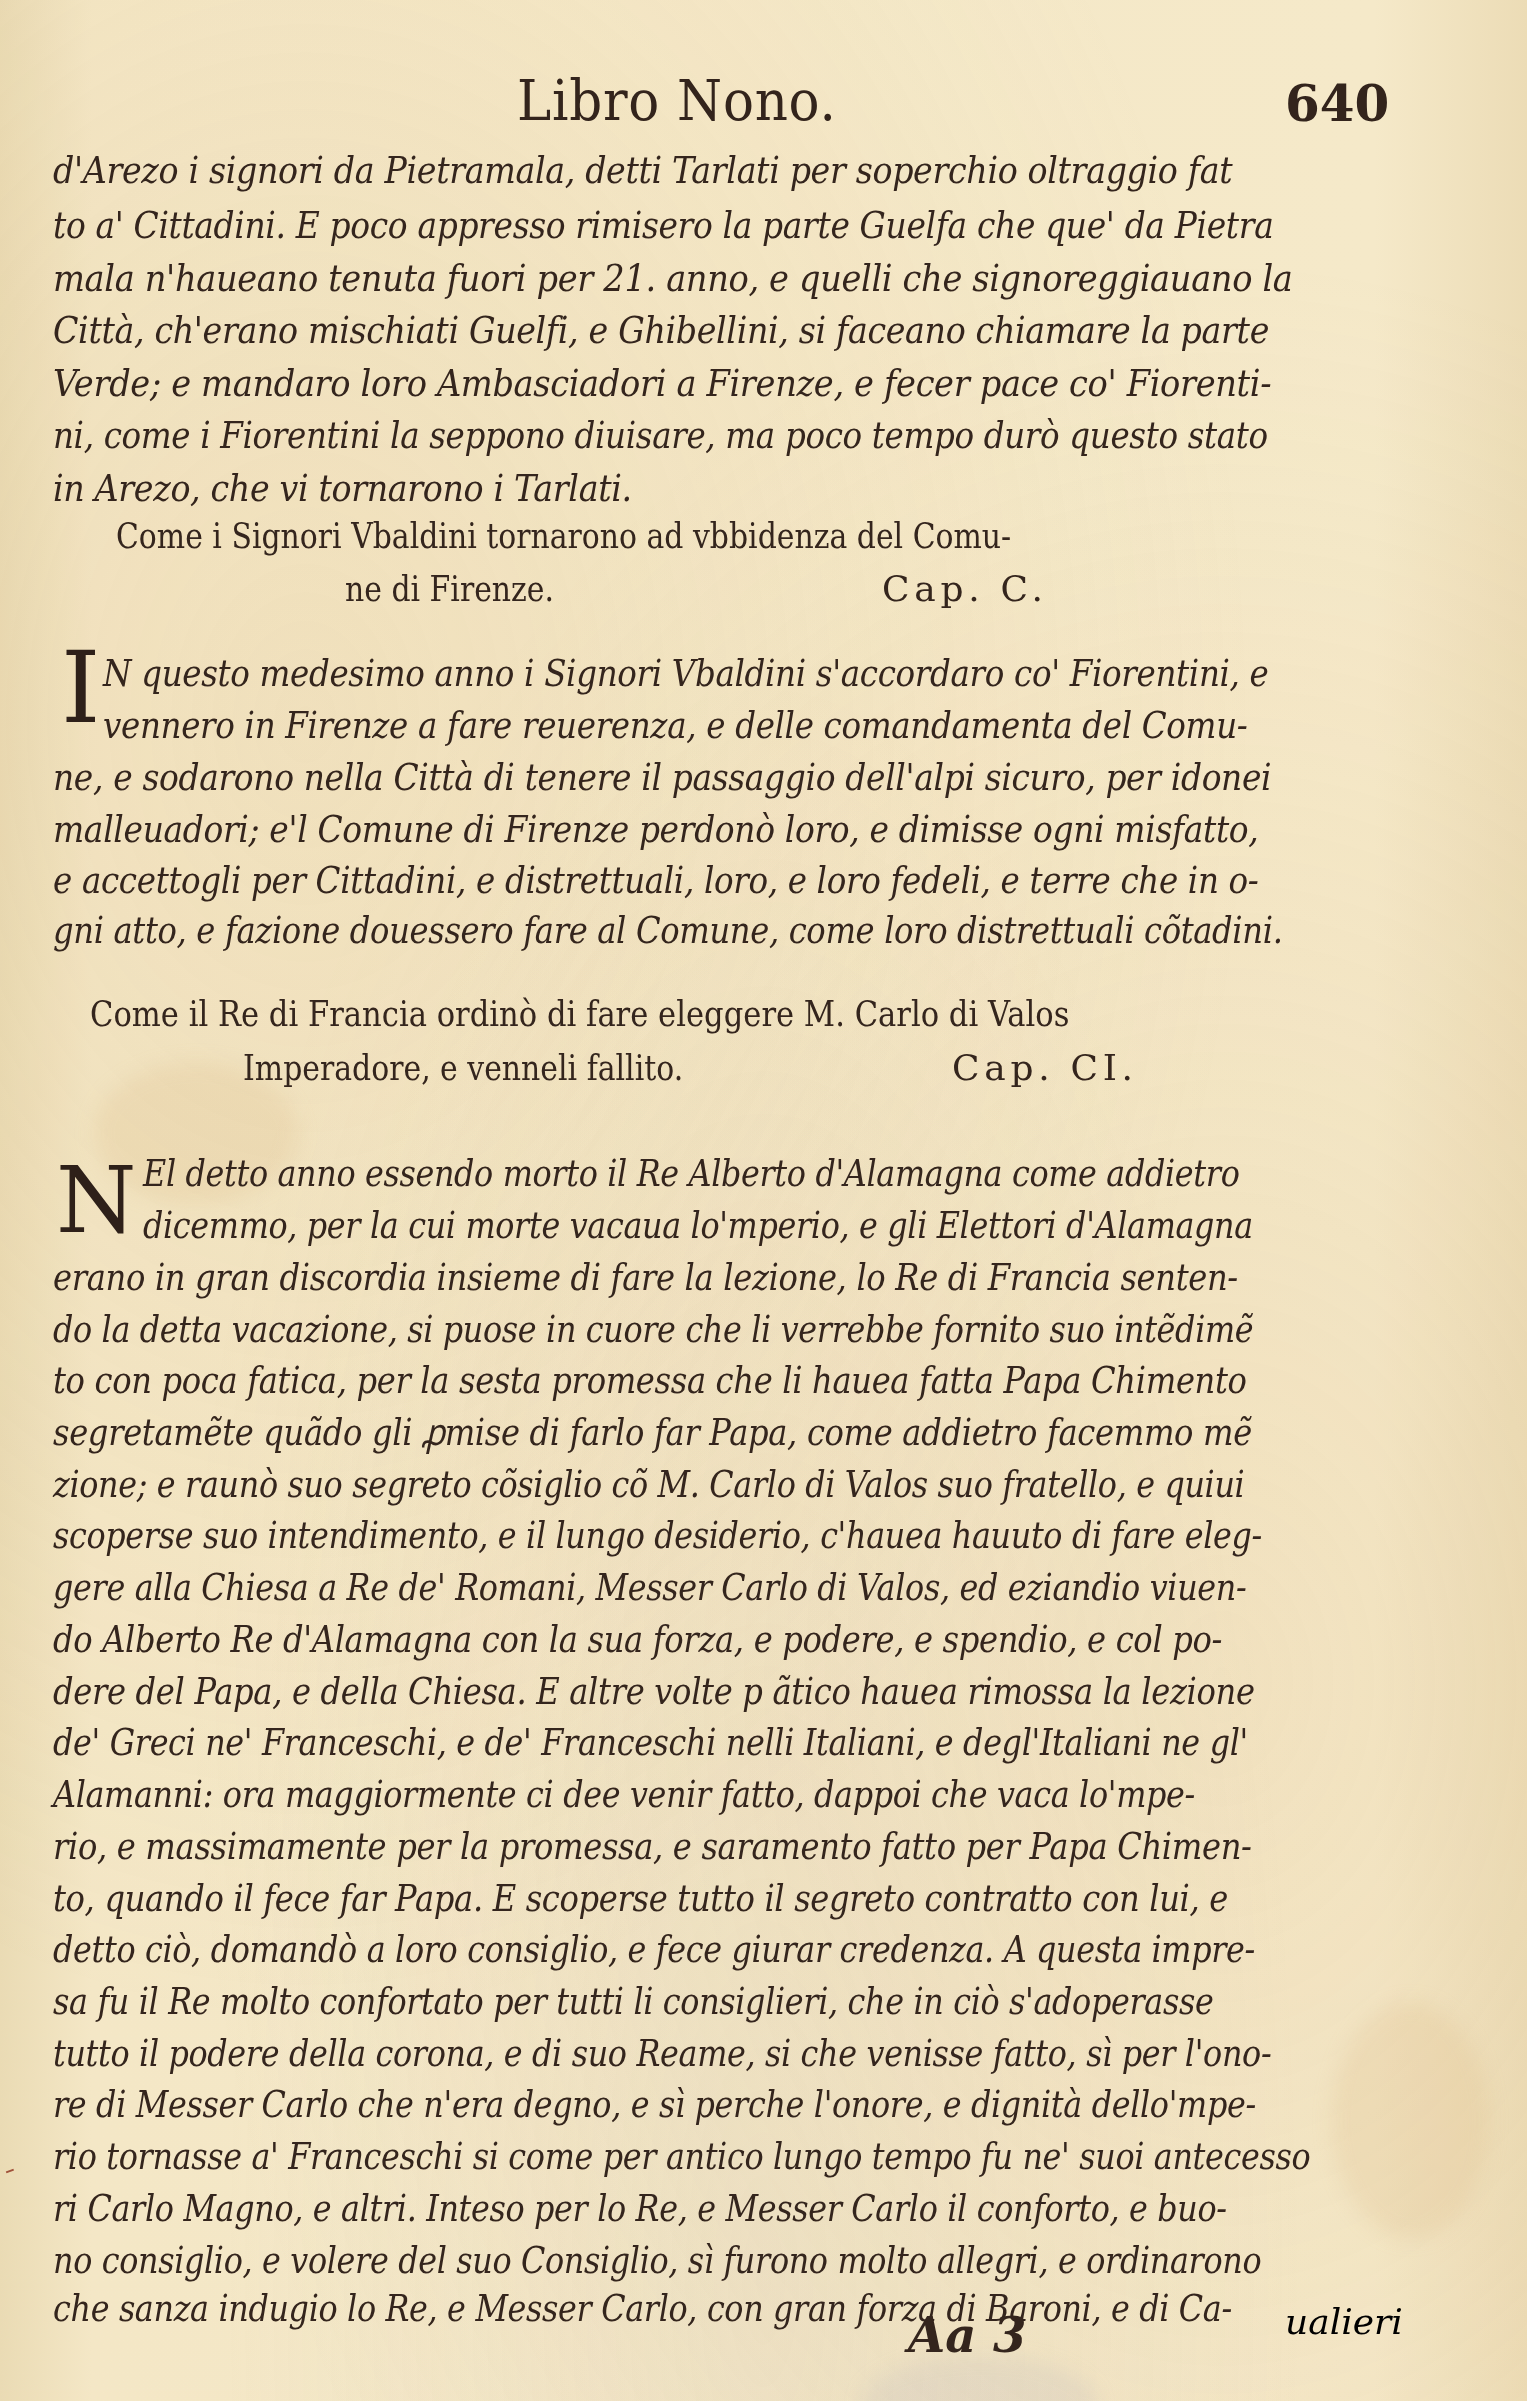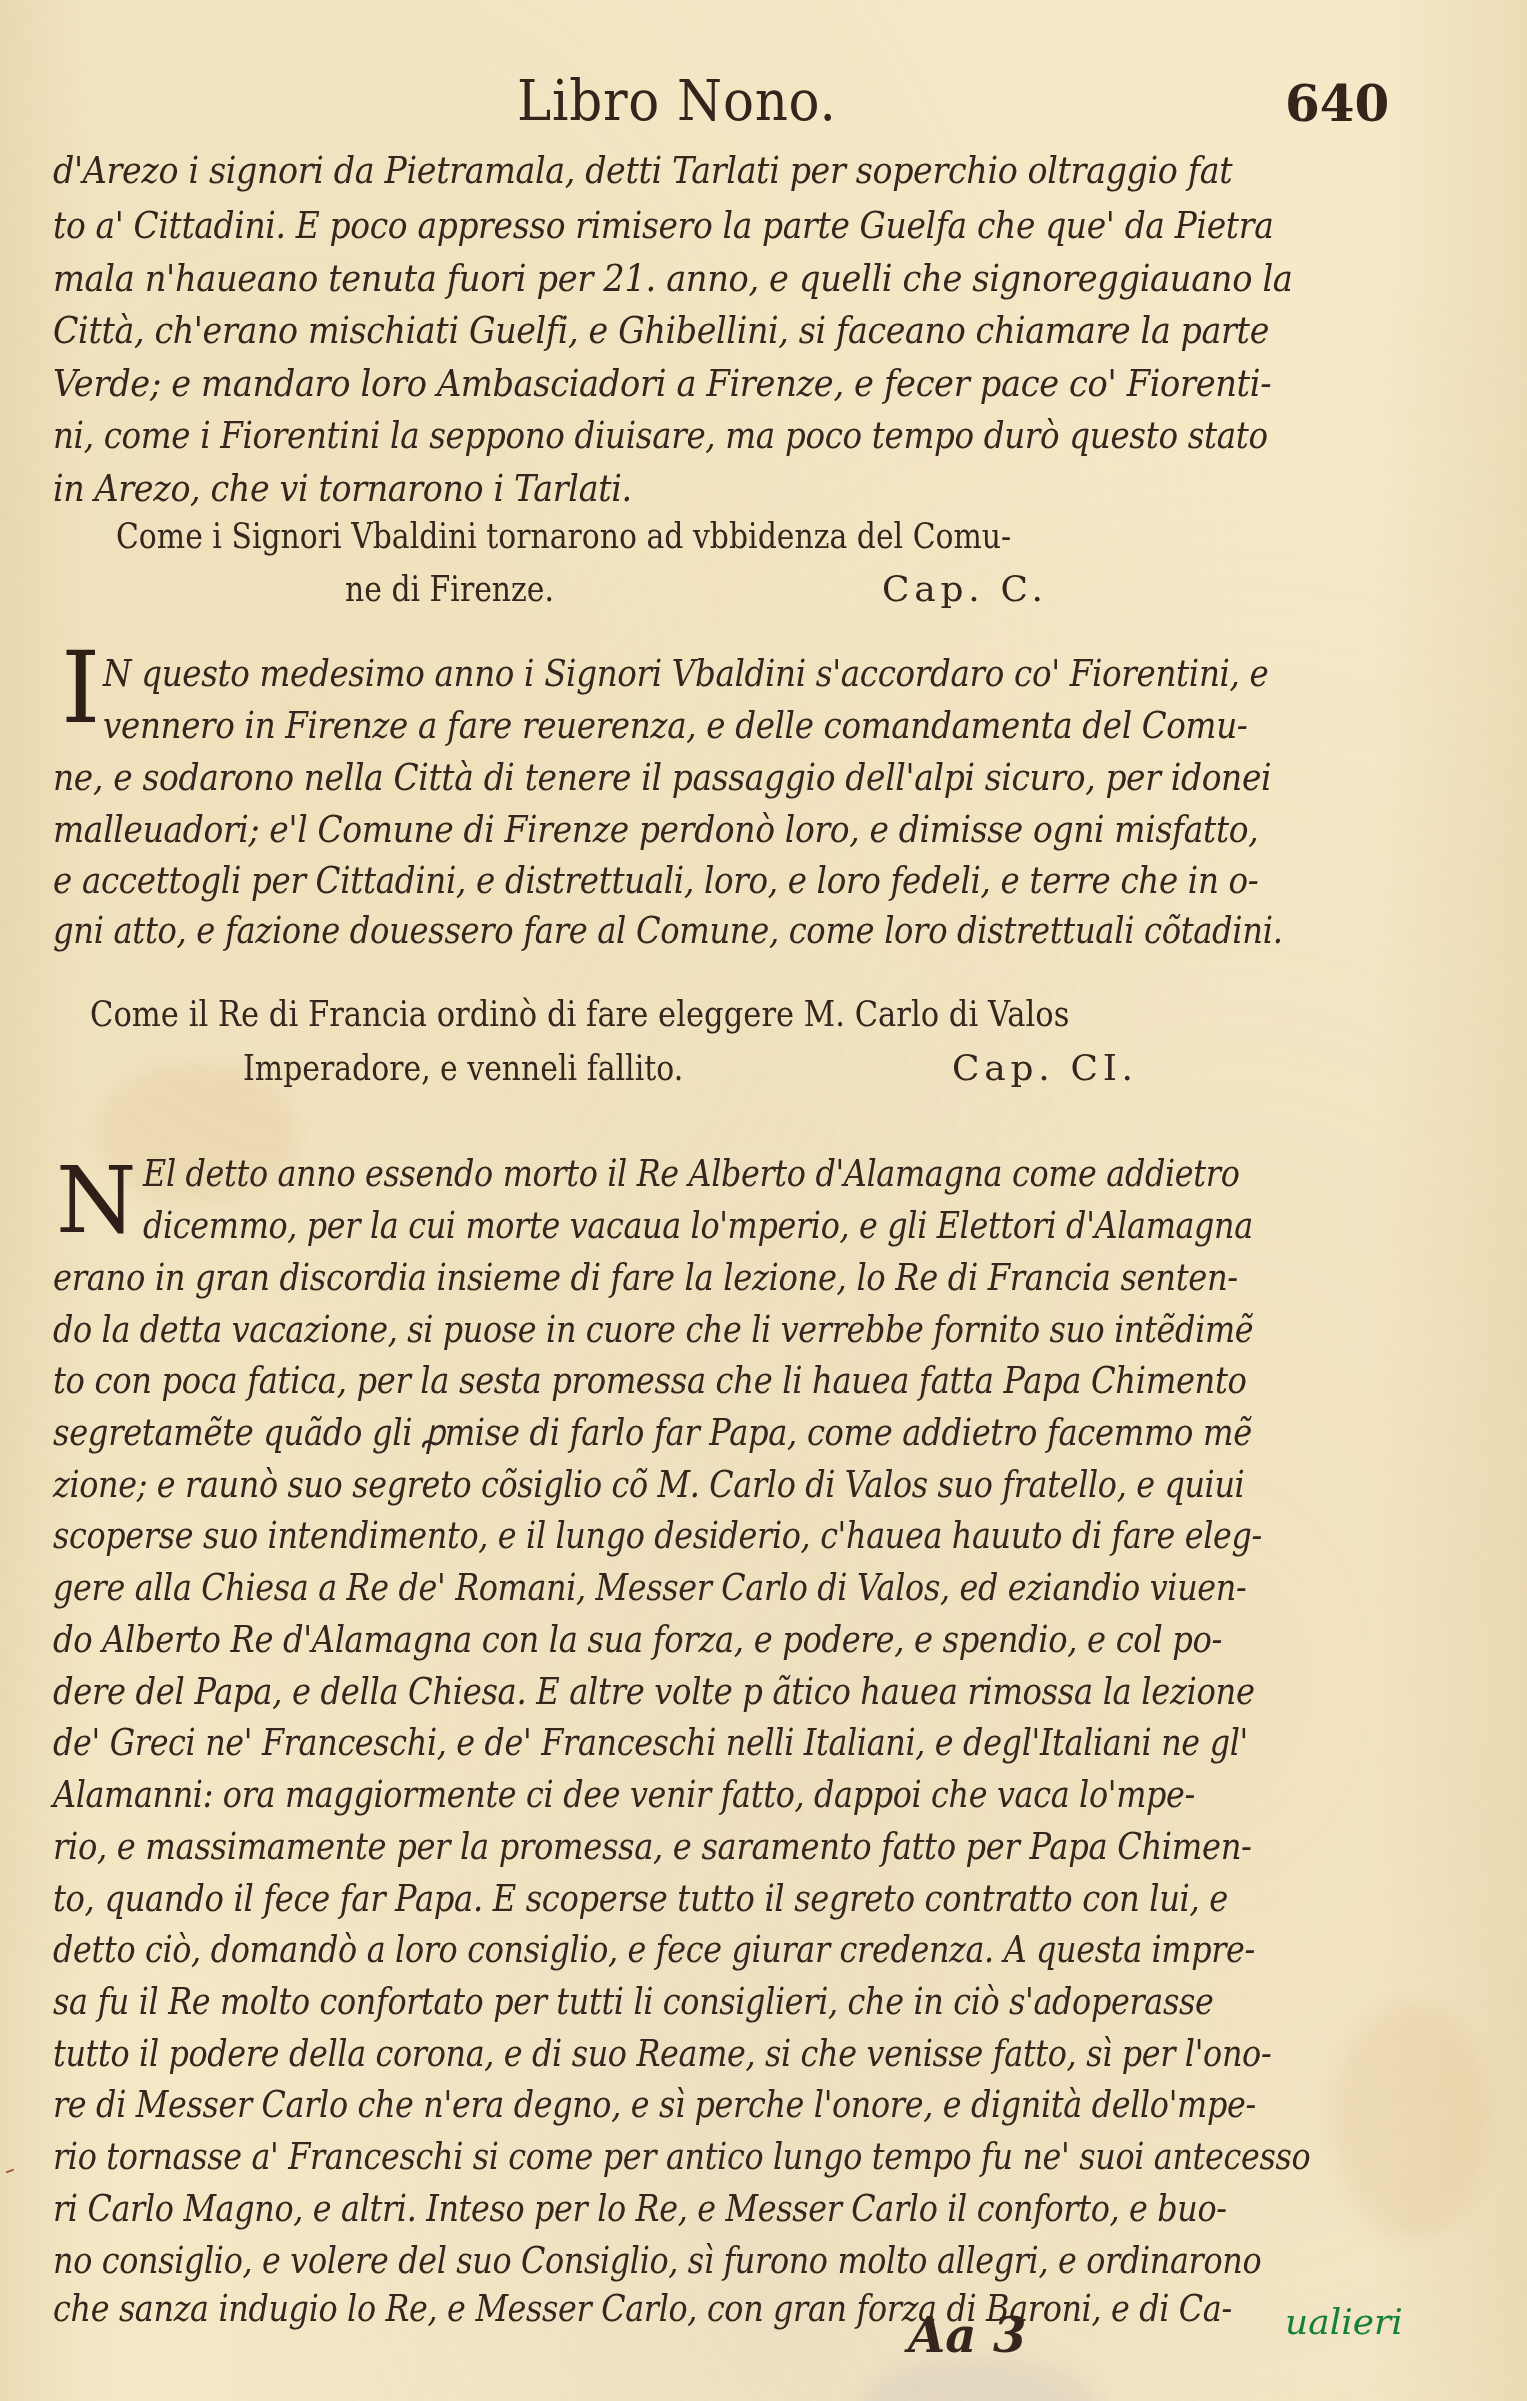--- a/index.html
+++ b/index.html
@@ -95,21 +95,21 @@
       font-style: italic;
       font-size: 48px;
       font-weight: bold;
       color: #34251d;
     }
     .catchword {
       position: absolute;
       font-family: "DejaVu Serif", serif;
       font-style: italic;
       font-size: 36px;
-      color: #15803d;
+      color: #000000;
     }
     .margin-mark {
       position: absolute;
       left: 6.3px;
       top: 2126px;
       width: 7.8px;
       height: 2.4px;
       background: #a0523a;
       transform: rotate(-20deg);
     }

